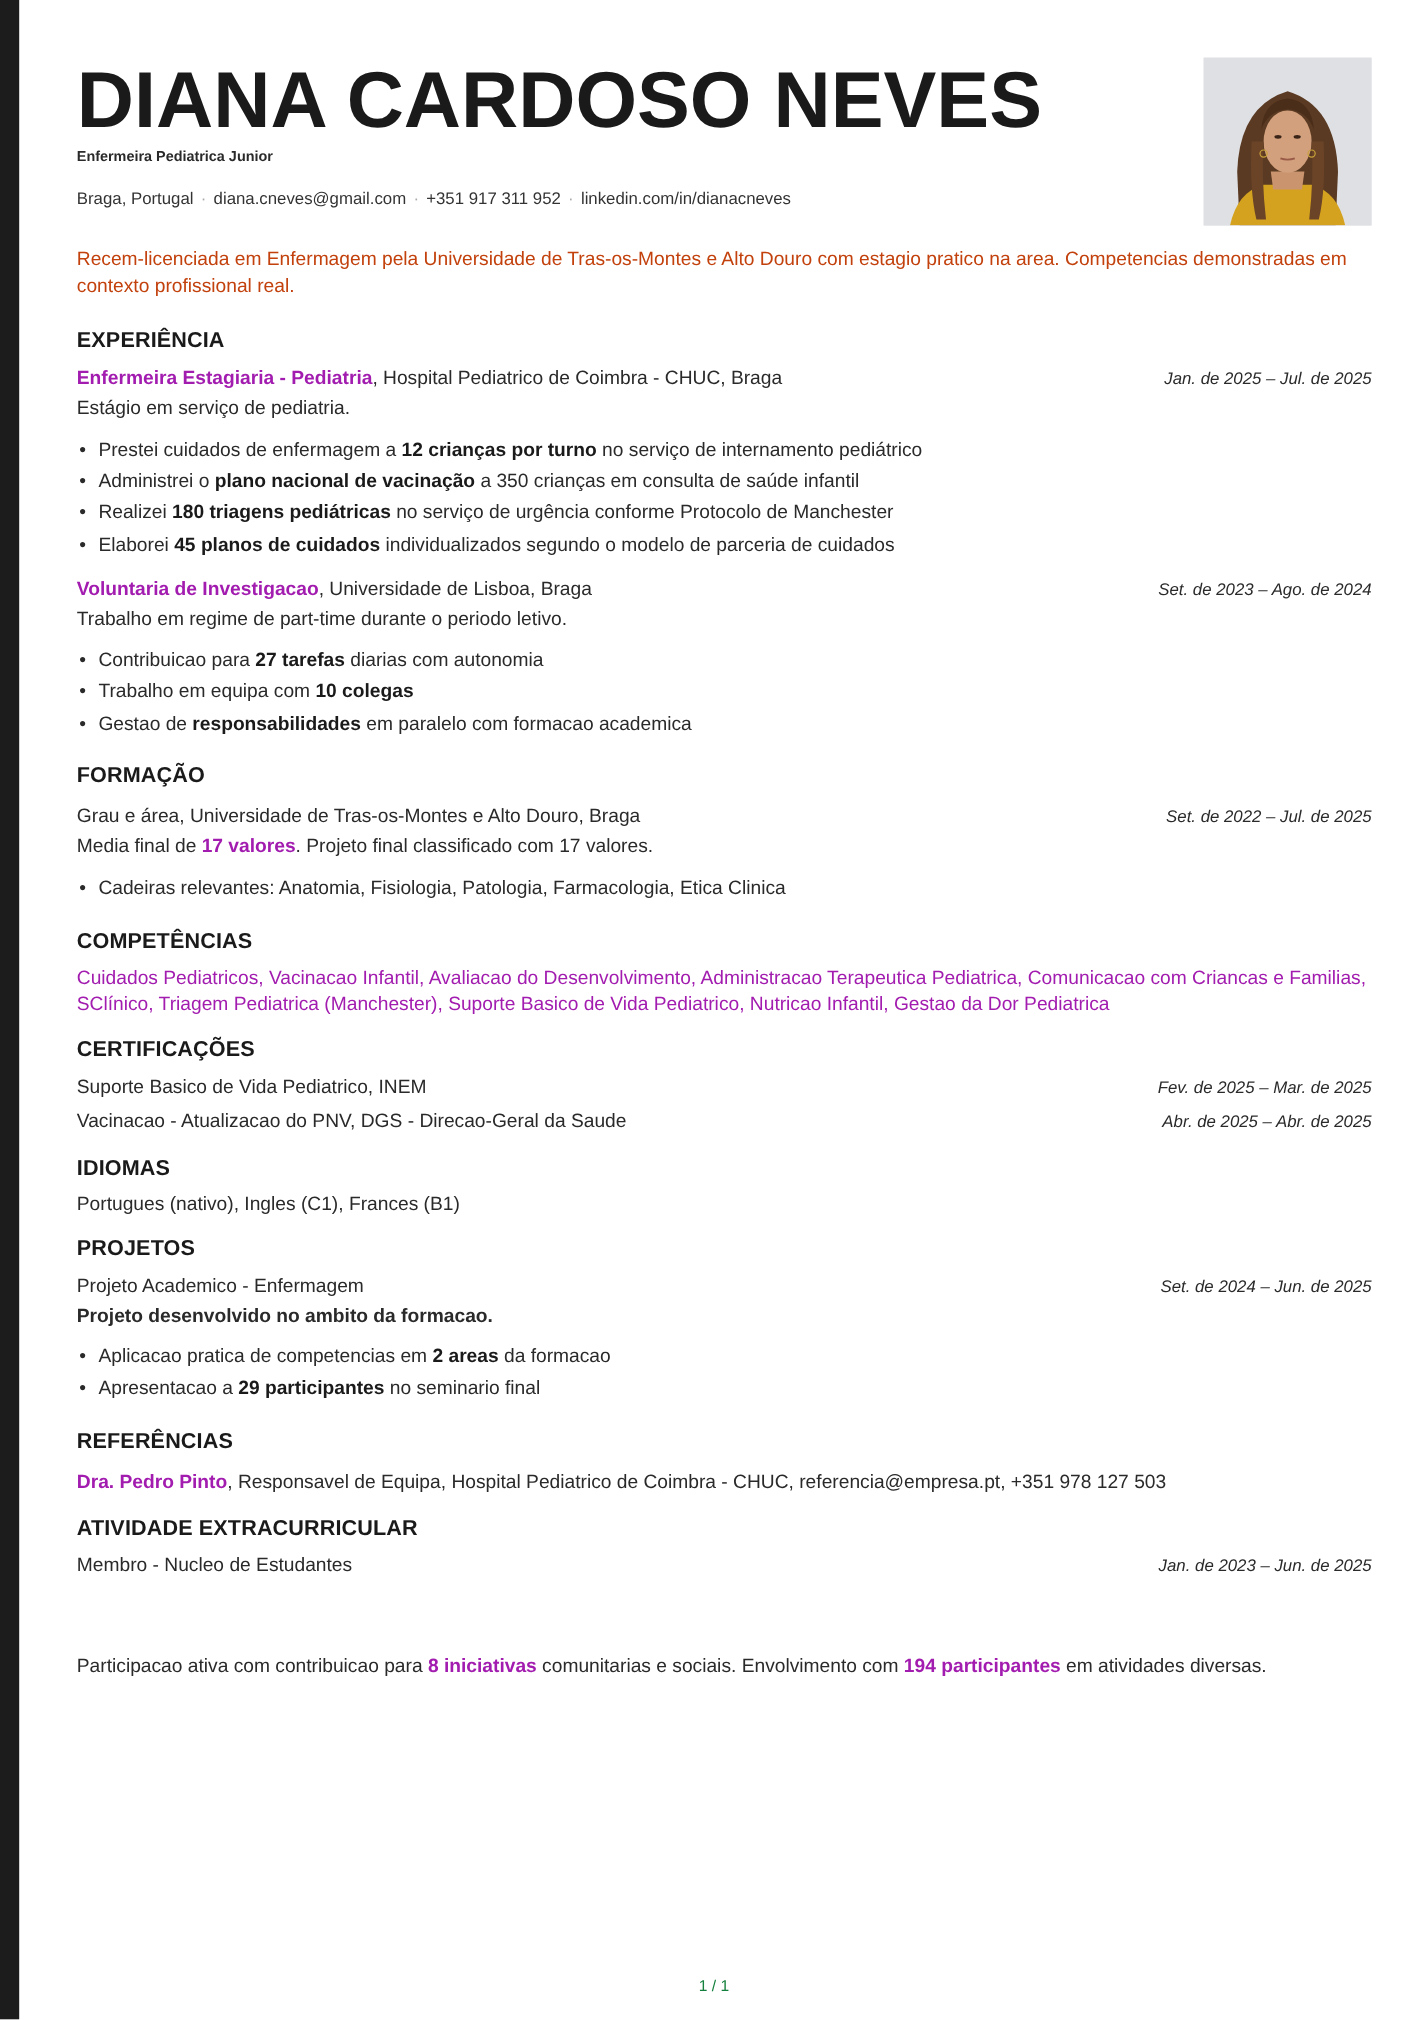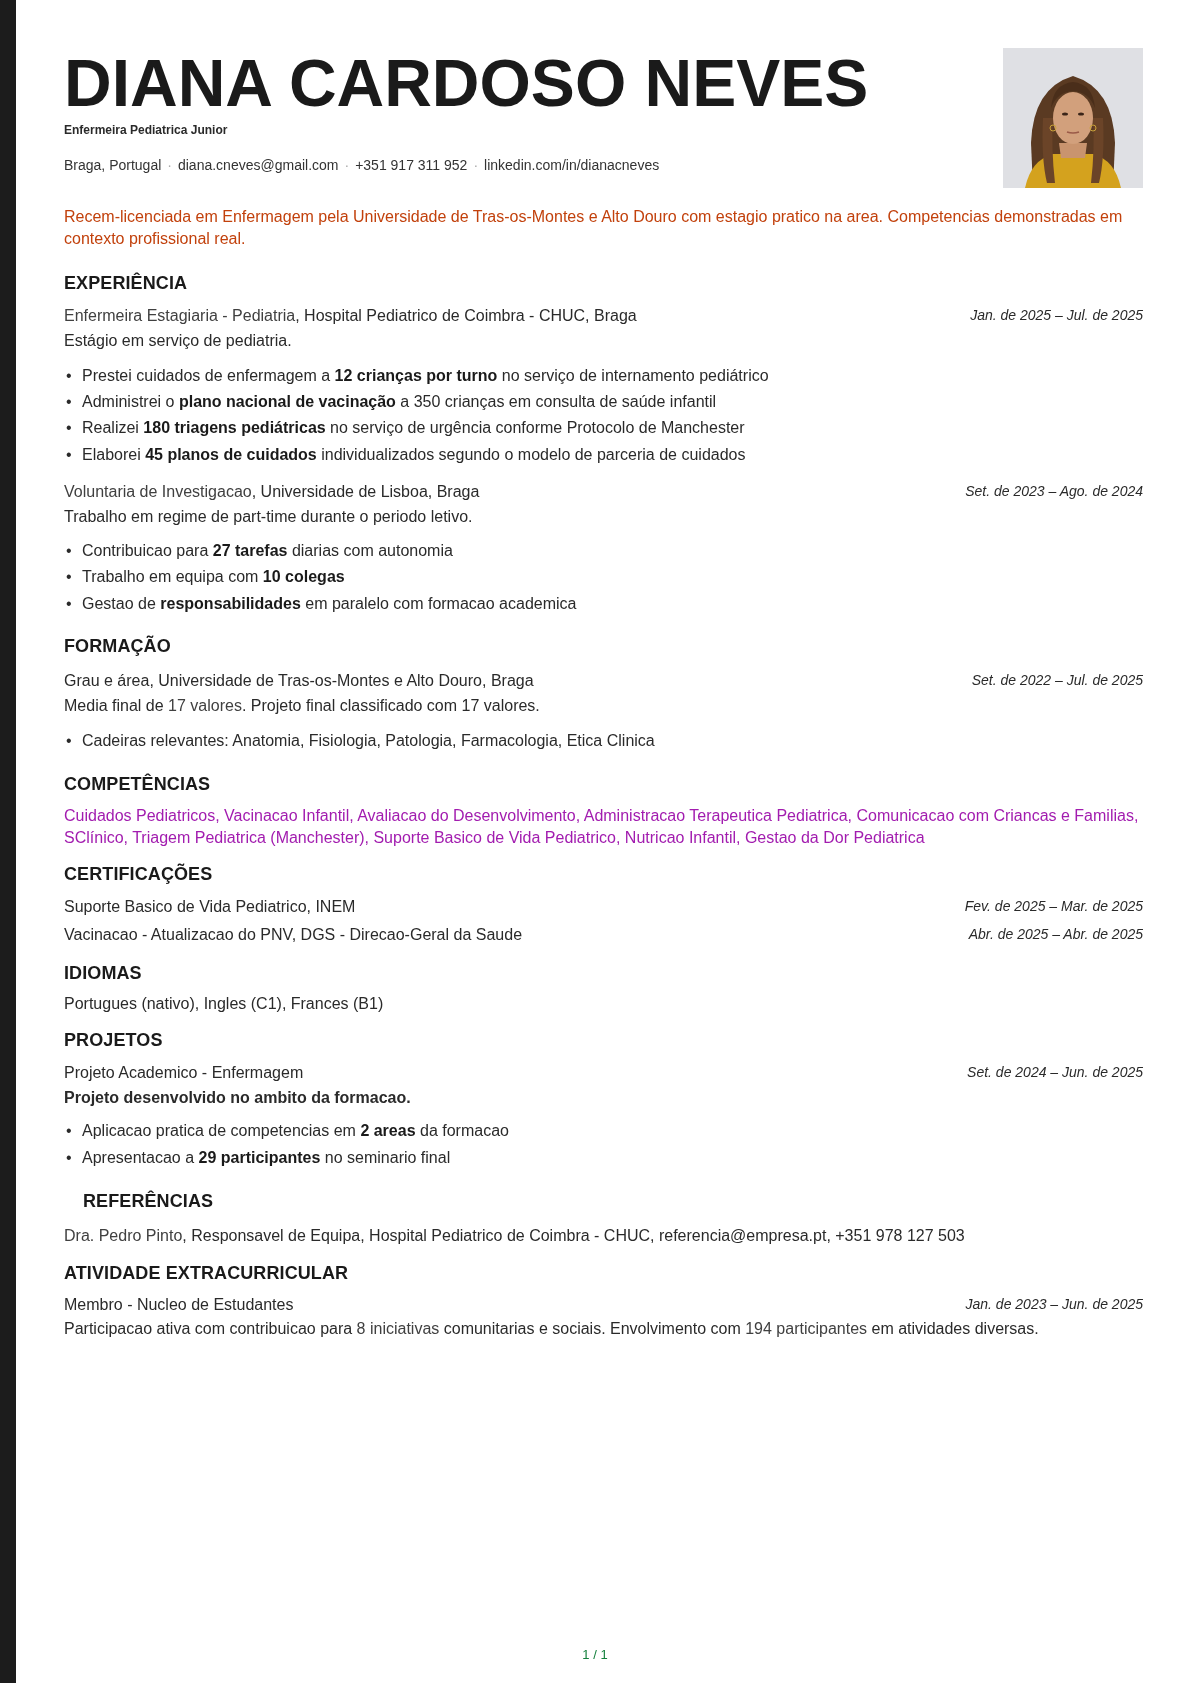--- a/index.html
+++ b/index.html
@@ -9,21 +9,21 @@
   .page { position: absolute; left: 64px; top: 0; width: 1079px; }
   .header { position: relative; height: 200px; }
   .name { position: absolute; left: 0; top: 50px; font-size: 66px; font-weight: 700; letter-spacing: 0px; color: #1a1a1a; line-height: 1; font-family: "Liberation Sans", sans-serif; }
   .subtitle { position: absolute; left: 0; top: 123px; font-size: 12px; font-weight: 700; color: #2a2a2a; }
   .contact { position: absolute; left: 0; top: 157px; font-size: 14px; color: #333; white-space: nowrap; }
   .contact .sep { color: #aaa; margin: 0 6px; }
   .photo { position: absolute; left: 939px; top: 48px; width: 140px; height: 140px; overflow: hidden; background: #dcdde1; }
   .summary { position: absolute; top: 206px; left: 0; width: 1079px; font-size: 16px; line-height: 22px; color: #c2410c; }
   .section-title { position: absolute; left: 0; font-size: 18px; font-weight: 700; color: #1a1a1a; letter-spacing: 0.1px; }
   .line { position: absolute; left: 0; font-size: 16px; color: #2a2a2a; white-space: nowrap; }
-  .line b { font-weight: 400; color: #404040; }
+  .line b { font-weight: 700; color: #a21caf; }
   .date { position: absolute; right: 0; font-size: 14px; font-style: italic; color: #2a2a2a; white-space: nowrap; text-align: right; }
   .bullet { position: absolute; left: 18px; font-size: 16px; color: #2a2a2a; white-space: nowrap; }
   .bullet::before { content: "•"; position: absolute; left: -16px; top: 0; color: #2a2a2a; }
   .bullet b { font-weight: 700; color: #1a1a1a; }
   .wrap { position: absolute; left: 0; width: 1079px; font-size: 16px; line-height: 22px; color: #a21caf; }
   .pager { position: absolute; left: 0; width: 1190px; top: 1647px; text-align: center; font-size: 13px; color: #15803d; }
 </style>
 </head>
 <body>
 
@@ -93,23 +93,23 @@
   <div class="section-title" style="top:963px;">IDIOMAS</div>
   <div class="line" style="top:995px;">Portugues (nativo), Ingles (C1), Frances (B1)</div>
 
   <div class="section-title" style="top:1030px;">PROJETOS</div>
   <div class="line" style="top:1064px;">Projeto Academico - Enfermagem</div>
   <div class="date" style="top:1064px;">Set. de 2024 – Jun. de 2025</div>
   <div class="line" style="top:1089px;font-weight:bold;">Projeto desenvolvido no ambito da formacao.</div>
   <div class="bullet" style="top:1122px;"><span>Aplicacao pratica de competencias em </span><b>2 areas</b><span> da formacao</span></div>
   <div class="bullet" style="top:1149px;"><span>Apresentacao a </span><b>29 participantes</b><span> no seminario final</span></div>
 
-  <div class="section-title" style="top:1191px;margin-left:19px;">REFERÊNCIAS</div>
+  <div class="section-title" style="top:1191px;">REFERÊNCIAS</div>
   <div class="line" style="top:1227px;"><b>Dra. Pedro Pinto</b><span>, Responsavel de Equipa, Hospital Pediatrico de Coimbra - CHUC, referencia@empresa.pt, +351 978 127 503</span></div>
 
   <div class="section-title" style="top:1263px;">ATIVIDADE EXTRACURRICULAR</div>
   <div class="line" style="top:1296px;">Membro - Nucleo de Estudantes</div>
   <div class="date" style="top:1296px;">Jan. de 2023 – Jun. de 2025</div>
-  <div class="line" style="top:1320px;text-align:center;"><span>Participacao ativa com contribuicao para </span><b>8 iniciativas</b><span> comunitarias e sociais. Envolvimento com </span><b>194 participantes</b><span> em atividades diversas.</span></div>
+  <div class="line" style="top:1380px;text-align:center;"><span>Participacao ativa com contribuicao para </span><b>8 iniciativas</b><span> comunitarias e sociais. Envolvimento com </span><b>194 participantes</b><span> em atividades diversas.</span></div>
 
 </div>
 
 <div class="pager">1 / 1</div>
 
 </body></html>

